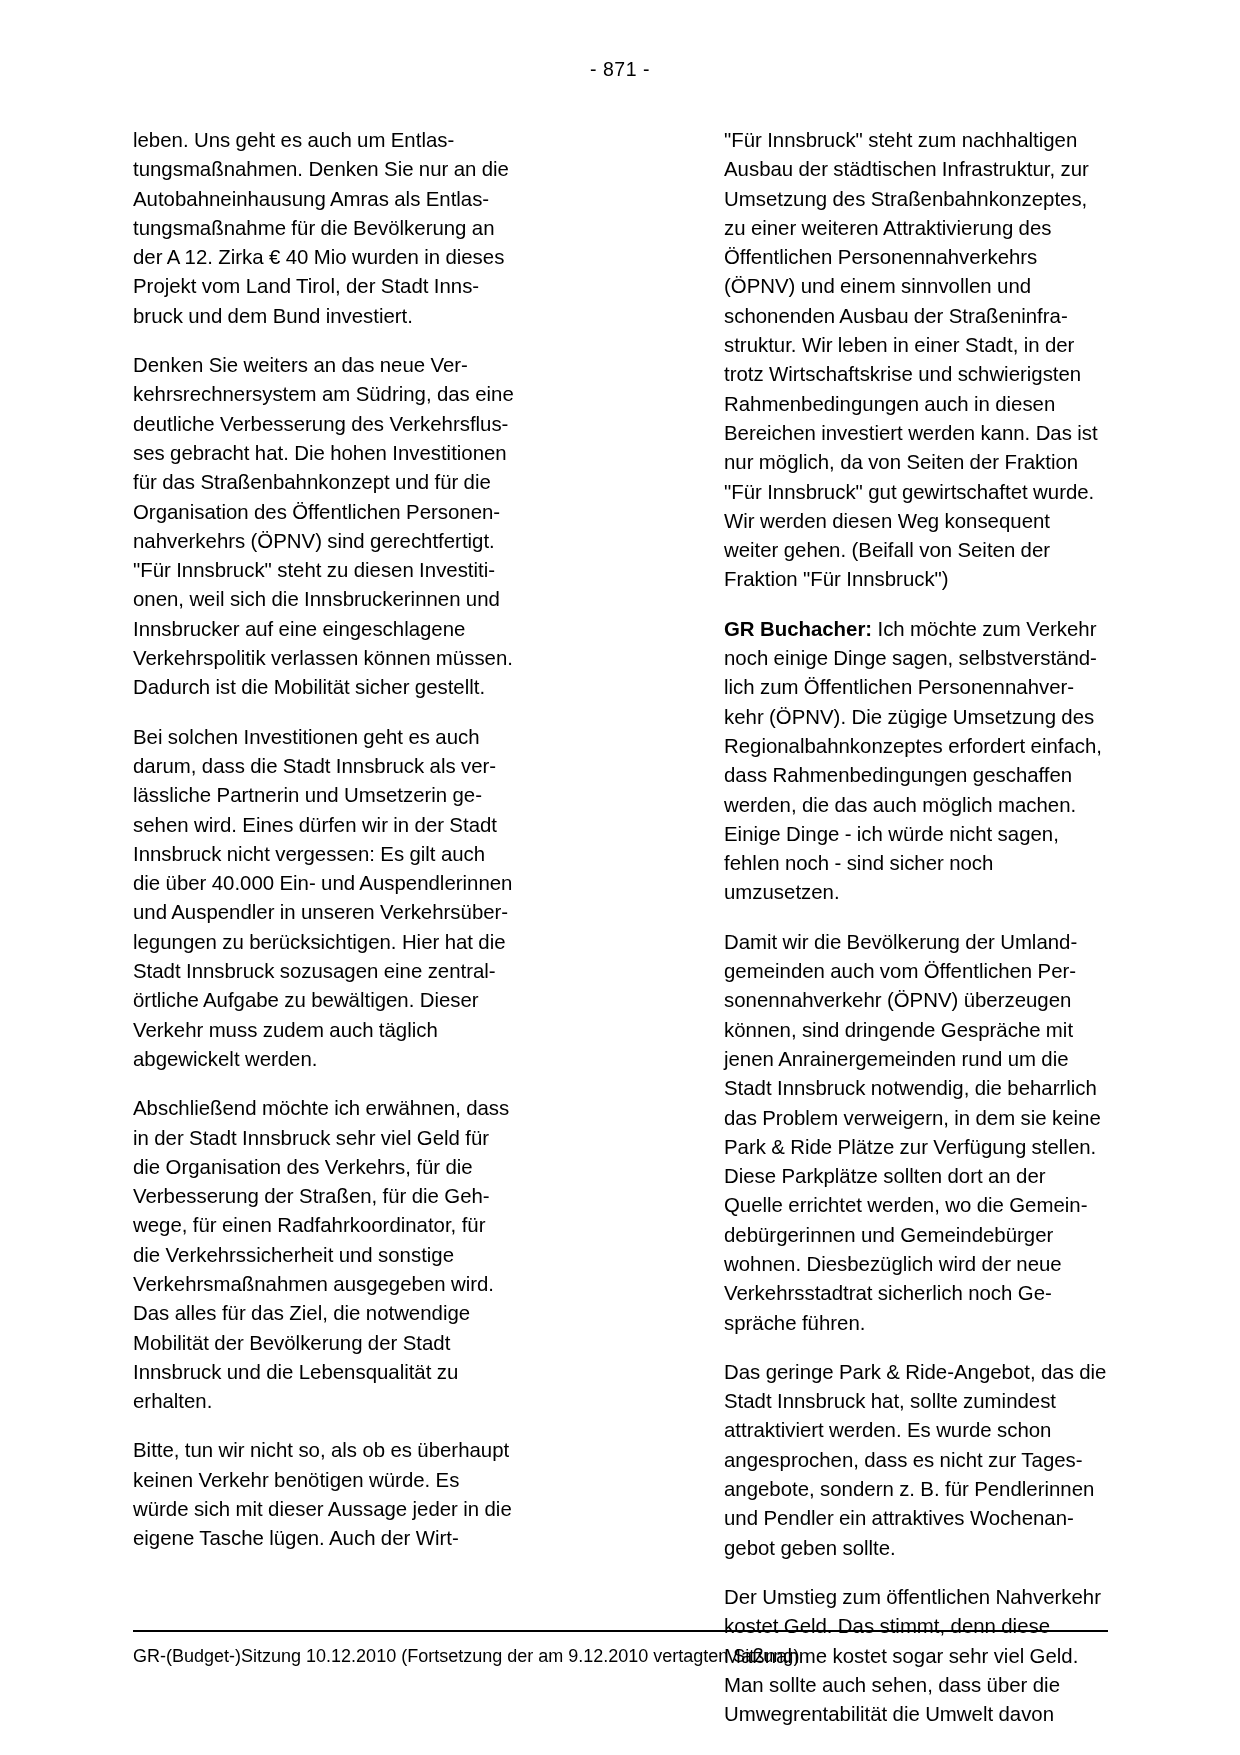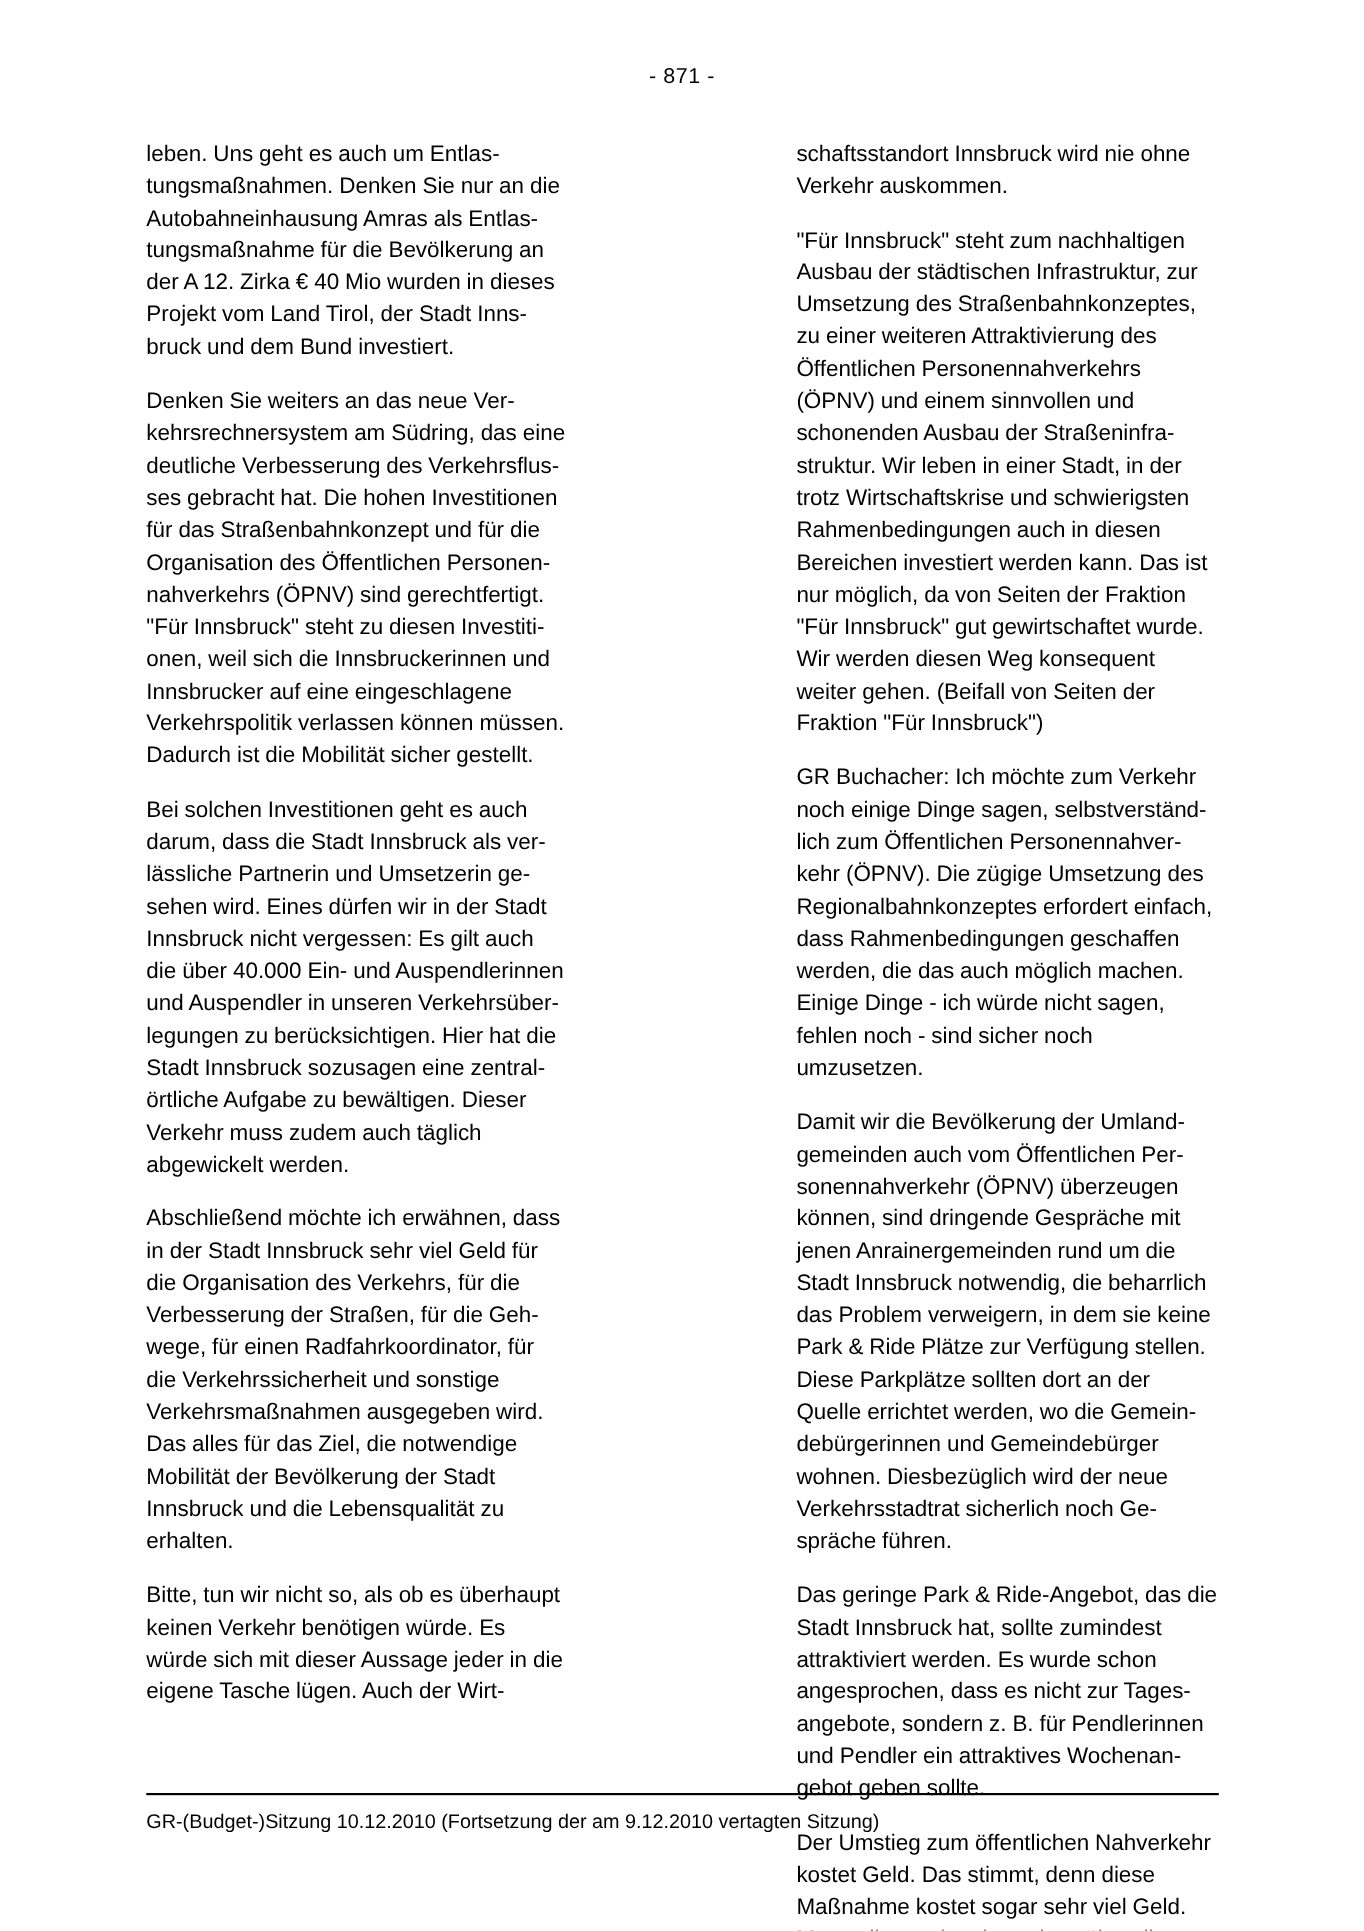--- a/index.html
+++ b/index.html
@@ -48,21 +48,21 @@
     margin: 0 0 20px 0;
     font-size: 20.4px;
     line-height: 29.3px;
     text-align: left;
     word-spacing: -0.3px;
   }
   .column p:last-child {
     margin-bottom: 0;
   }
   .column p b {
-    font-weight: normal;
+    font-weight: bold;
     margin-top: 29px;
   }
   .footer-rule {
     position: absolute;
     left: 133px;
     top: 1630px;
     width: 975px;
     height: 2px;
     background: #000000;
   }
@@ -86,21 +86,20 @@
 
     <div class="column">
       <p>leben. Uns geht es auch um Entlas-tungsmaßnahmen. Denken Sie nur an die Autobahneinhausung Amras als Entlas-tungsmaßnahme für die Bevölkerung an der A 12. Zirka € 40 Mio wurden in dieses Projekt vom Land Tirol, der Stadt Inns-bruck und dem Bund investiert.</p>
       <p>Denken Sie weiters an das neue Ver-kehrsrechnersystem am Südring, das eine deutliche Verbesserung des Verkehrsflus-ses gebracht hat. Die hohen Investitionen für das Straßenbahnkonzept und für die Organisation des Öffentlichen Personen-nahverkehrs (ÖPNV) sind gerechtfertigt. "Für Innsbruck" steht zu diesen Investiti-onen, weil sich die Innsbruckerinnen und Innsbrucker auf eine eingeschlagene Verkehrspolitik verlassen können müssen. Dadurch ist die Mobilität sicher gestellt.</p>
       <p>Bei solchen Investitionen geht es auch darum, dass die Stadt Innsbruck als ver-lässliche Partnerin und Umsetzerin ge-sehen wird. Eines dürfen wir in der Stadt Innsbruck nicht vergessen: Es gilt auch die über 40.000 Ein- und Auspendlerinnen und Auspendler in unseren Verkehrsüber-legungen zu berücksichtigen. Hier hat die Stadt Innsbruck sozusagen eine zentral-örtliche Aufgabe zu bewältigen. Dieser Verkehr muss zudem auch täglich abgewickelt werden.</p>
       <p>Abschließend möchte ich erwähnen, dass in der Stadt Innsbruck sehr viel Geld für die Organisation des Verkehrs, für die Verbesserung der Straßen, für die Geh-wege, für einen Radfahrkoordinator, für die Verkehrssicherheit und sonstige Verkehrsmaßnahmen ausgegeben wird. Das alles für das Ziel, die notwendige Mobilität der Bevölkerung der Stadt Innsbruck und die Lebensqualität zu erhalten.</p>
       <p>Bitte, tun wir nicht so, als ob es überhaupt keinen Verkehr benötigen würde. Es würde sich mit dieser Aussage jeder in die eigene Tasche lügen. Auch der Wirt-</p>
     </div>
 
     <div class="column">
-      <p>schaftsstandort Innsbruck wird nie ohne Verkehr auskommen.</p>
       <p>"Für Innsbruck" steht zum nachhaltigen Ausbau der städtischen Infrastruktur, zur Umsetzung des Straßenbahnkonzeptes, zu einer weiteren Attraktivierung des Öffentlichen Personennahverkehrs (ÖPNV) und einem sinnvollen und schonenden Ausbau der Straßeninfra-struktur. Wir leben in einer Stadt, in der trotz Wirtschaftskrise und schwierigsten Rahmenbedingungen auch in diesen Bereichen investiert werden kann. Das ist nur möglich, da von Seiten der Fraktion "Für Innsbruck" gut gewirtschaftet wurde. Wir werden diesen Weg konsequent weiter gehen. (Beifall von Seiten der Fraktion "Für Innsbruck")</p>
       <p><b>GR Buchacher:</b><span> Ich möchte zum Verkehr noch einige Dinge sagen, selbstverständ-lich zum Öffentlichen Personennahver-kehr (ÖPNV). Die zügige Umsetzung des Regionalbahnkonzeptes erfordert einfach, dass Rahmenbedingungen geschaffen werden, die das auch möglich machen. Einige Dinge - ich würde nicht sagen, fehlen noch - sind sicher noch umzusetzen.</span></p>
       <p>Damit wir die Bevölkerung der Umland-gemeinden auch vom Öffentlichen Per-sonennahverkehr (ÖPNV) überzeugen können, sind dringende Gespräche mit jenen Anrainergemeinden rund um die Stadt Innsbruck notwendig, die beharrlich das Problem verweigern, in dem sie keine Park &amp; Ride Plätze zur Verfügung stellen. Diese Parkplätze sollten dort an der Quelle errichtet werden, wo die Gemein-debürgerinnen und Gemeindebürger wohnen. Diesbezüglich wird der neue Verkehrsstadtrat sicherlich noch Ge-spräche führen.</p>
       <p>Das geringe Park &amp; Ride-Angebot, das die Stadt Innsbruck hat, sollte zumindest attraktiviert werden. Es wurde schon angesprochen, dass es nicht zur Tages-angebote, sondern z. B. für Pendlerinnen und Pendler ein attraktives Wochenan-gebot geben sollte.</p>
       <p>Der Umstieg zum öffentlichen Nahverkehr kostet Geld. Das stimmt, denn diese Maßnahme kostet sogar sehr viel Geld. Man sollte auch sehen, dass über die Umwegrentabilität die Umwelt davon</p>
     </div>
 
   </div>
 
   <div class="footer-rule"></div>

